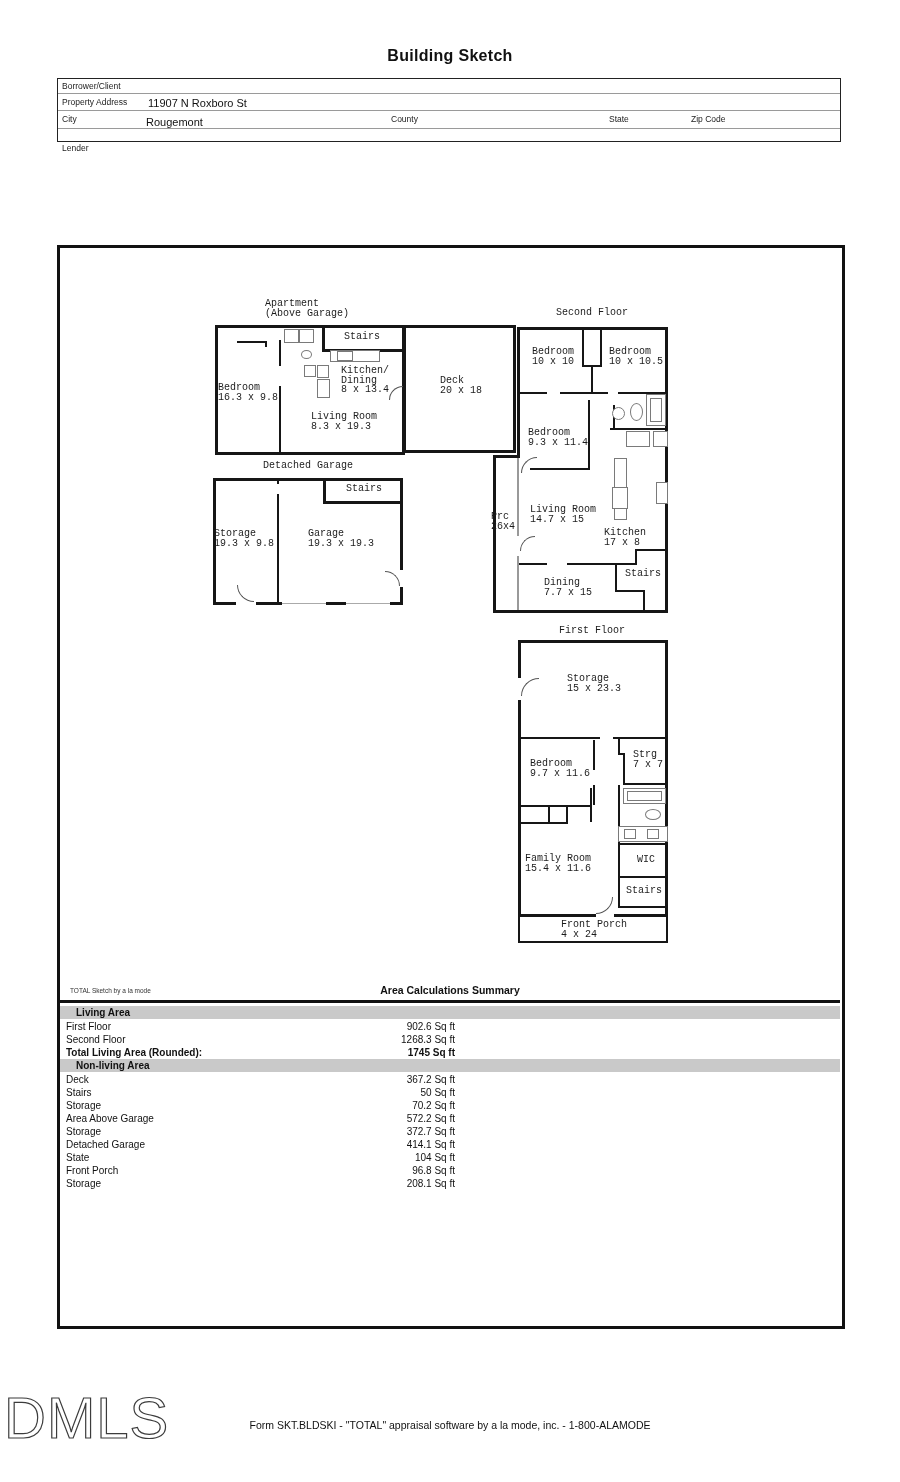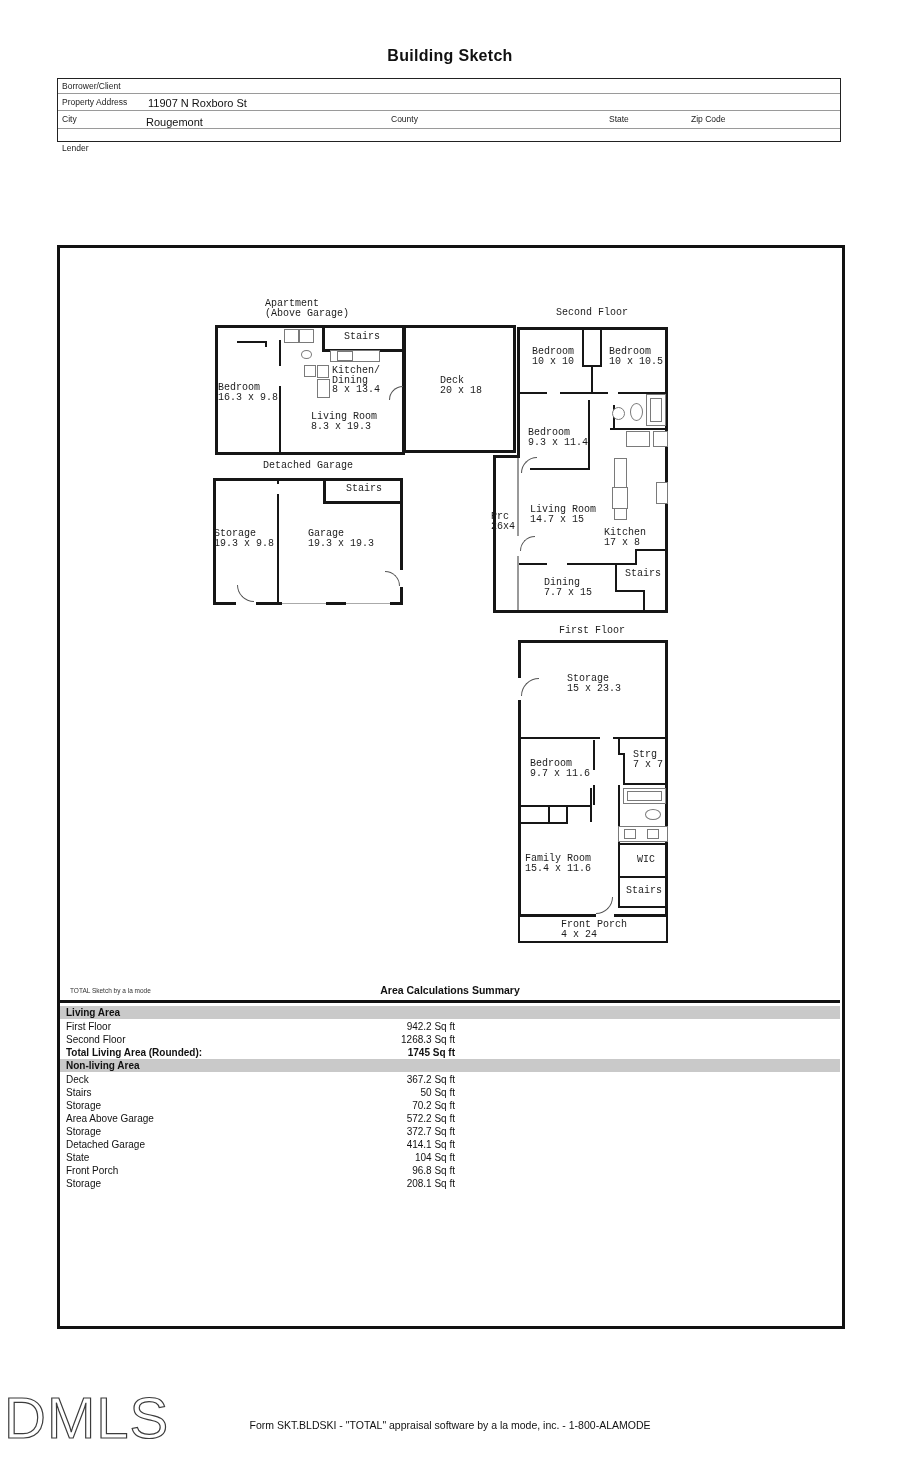--- a/index.html
+++ b/index.html
@@ -27,21 +27,21 @@
   .arc.bl{border-bottom:1px solid #555;border-left:1px solid #555;border-bottom-left-radius:100%;}
   .arc.br{border-bottom:1px solid #555;border-right:1px solid #555;border-bottom-right-radius:100%;}
   .gline{position:absolute;background:#aaa;}
   
   .rl{position:absolute;transform:translateX(-50%);text-align:left;font-family:Liberation Mono, monospace;font-size:10px;line-height:9.5px;color:#1c1c1c;white-space:nowrap;}
   
   .sum-water{position:absolute;left:70px;top:987px;font-size:6.5px;color:#333;}
   .sum-title{position:absolute;left:60px;top:984px;width:780px;text-align:center;font-size:10.5px;font-weight:bold;}
   .sum-divider{position:absolute;left:60px;top:1000px;width:780px;height:3px;background:#111;}
   .sbar{position:absolute;left:60px;width:780px;height:13px;background:#c9c9c9;font-size:10px;font-weight:bold;line-height:13px;}
-  .sbar span{margin-left:6px;}
+  .sbar span{margin-left:16px;}
   .srow{position:absolute;left:60px;width:780px;height:13px;font-size:10px;line-height:13px;}
   .sl{position:absolute;left:6px;white-space:nowrap;}
   .sv{position:absolute;left:200px;width:195px;text-align:right;white-space:nowrap;}
   .b{font-weight:bold;}
   
   .logo{position:absolute;left:4px;top:1384px;font-family:"Liberation Sans",sans-serif;font-size:58px;font-weight:200;color:transparent;-webkit-text-stroke:1.2px #3c3c3c;letter-spacing:1px;}
   .formfoot{position:absolute;left:0;right:0;top:1419px;text-align:center;font-size:10.5px;color:#111;}
 </style>
 </head>
 <body>
@@ -92,21 +92,21 @@
   <i class="fx" style="left:317px;top:379px;width:13px;height:19px;"></i>
   <i class="gap" style="left:403px;top:386px;width:3px;height:16px;"></i>
   <i class="arc tl" style="left:389px;top:386px;width:14px;height:14px;"></i>
   <div class="rl" style="left:362px;top:332px;">
       <div>Stairs</div>
     </div>
   <div class="rl" style="left:248px;top:383px;">
       <div>Bedroom</div>
       <div>16.3 x 9.8</div>
     </div>
-  <div class="rl" style="left:356px;top:366px;">
+  <div class="rl" style="left:365px;top:366px;">
       <div>Kitchen/</div>
       <div>Dining</div>
       <div>8 x 13.4</div>
     </div>
   <div class="rl" style="left:344px;top:412px;">
       <div>Living Room</div>
       <div>8.3 x 19.3</div>
     </div>
 
   <div class="outline3" style="left:403px;top:325px;width:113px;height:128px;"></div>
@@ -304,21 +304,21 @@
 </div>
 
 <div>
   <div class="sum-water">TOTAL Sketch by a la mode</div>
   <div class="sum-title">Area Calculations Summary</div>
   <div class="sum-divider"></div>
 
   <div class="sbar" style="top:1006px;"><span>Living Area</span></div>
   <div class="srow" style="top:1020px;">
     <span class="sl">First Floor</span>
-      <span class="sv">942.2 Sq ft</span>
+      <span class="sv">902.6 Sq ft</span>
   </div>
   <div class="srow" style="top:1033px;">
     <span class="sl">Second Floor</span>
       <span class="sv">1268.3 Sq ft</span>
   </div>
   <div class="srow b" style="top:1046px;">
     <span class="sl">Total Living Area (Rounded):</span>
       <span class="sv">1745 Sq ft</span>
   </div>
 

